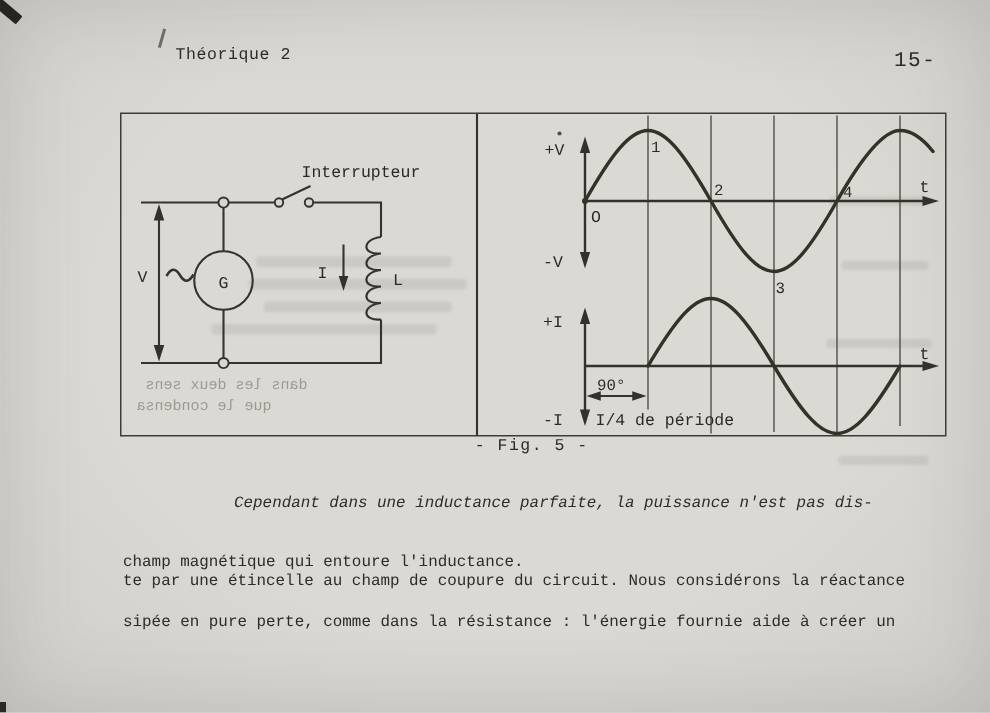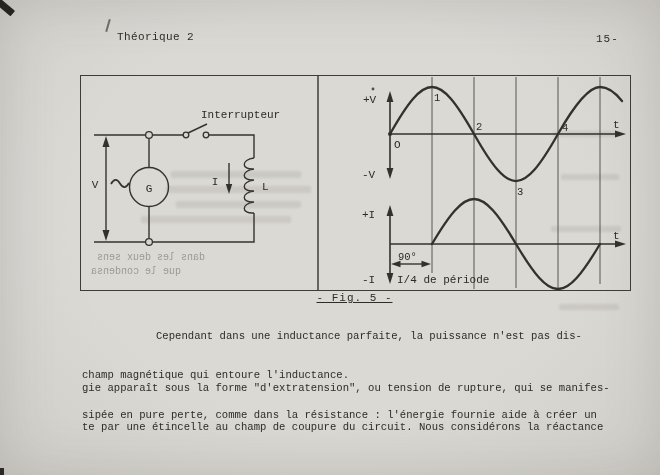--- a/index.html
+++ b/index.html
@@ -8,27 +8,27 @@
     background:#d8d6d1;
     font-family:"Liberation Mono","DejaVu Sans Mono",monospace;
     color:#2e2c28;
   }
   .page{
     position:absolute;inset:0;
     background:radial-gradient(ellipse at 50% 45%, #dbd9d4 55%, #cfcdc8 100%);
     box-shadow:inset 0 0 55px rgba(100,97,90,.20);
   }
   .header-left{position:absolute;left:82px;top:31px;font-size:11px;letter-spacing:.4px;margin-left:35px;}
-  .header-right{position:absolute;left:596px;top:33px;font-size:11px;letter-spacing:1px;}
+  .header-right{position:absolute;left:596px;top:33px;font-size:14px;letter-spacing:1px;}
   .figure{position:absolute;left:80px;top:75px;width:549px;height:214px;border:1.6px solid #3e3c36;}
   .figure svg{position:absolute;left:0;top:0;}
-  .caption{position:absolute;left:80px;top:292px;width:549px;text-align:center;font-size:11px;letter-spacing:1px;text-decoration:underline;}
+  .caption{position:absolute;left:80px;top:292px;width:549px;text-align:center;font-size:11px;letter-spacing:1px;}
   .para{position:absolute;left:82px;font-size:10.6px;line-height:13.1px;white-space:pre;}
   .p1{top:304px;} .p2{top:356px;}
-  .indent{padding-left:74px;}
+  .indent{padding-left:74px;font-style:italic;}
   .lbl{font-family:"Liberation Mono","DejaVu Sans Mono",monospace;font-size:11px;fill:#2b2a26;}
   .lbl-s{font-size:10.5px;}
   .wire{stroke:#35332d;stroke-width:1.4;fill:none;}
   .axis{stroke:#33312c;stroke-width:1.6;fill:none;}
   .grid{stroke:#4a4843;stroke-width:.9;fill:none;}
   .sine{stroke:#343129;stroke-width:2.3;fill:none;stroke-linecap:round;}
   .head{fill:#33312c;stroke:none;}
   .node{fill:#d8d6d1;stroke:#35332d;stroke-width:1.3;}
   .ghost{position:absolute;color:rgba(105,102,95,.55);font-size:10px;transform:scaleX(-1);filter:blur(.5px);white-space:pre;}
   .gbar{position:absolute;background:rgba(110,108,100,.14);filter:blur(1px);border-radius:2px;}
@@ -139,19 +139,18 @@
 
   <div class="caption">- Fig. 5 -</div>
 
   <div class="para p1">
     <div class="indent">Cependant dans une inductance parfaite, la puissance n'est pas dis-</div>
     <div>champ magnétique qui entoure l'inductance.</div>
     <div>sipée en pure perte, comme dans la résistance : l'énergie fournie aide à créer un</div>
   </div>
 
   <div class="para p2">
-    <div>gie apparaît sous la forme "d'extratension", ou tension de rupture, qui se manifes-</div>
     <div>te par une étincelle au champ de coupure du circuit. Nous considérons la réactance</div>
     
     
   </div>
 
 </div>
 
 </body></html>

